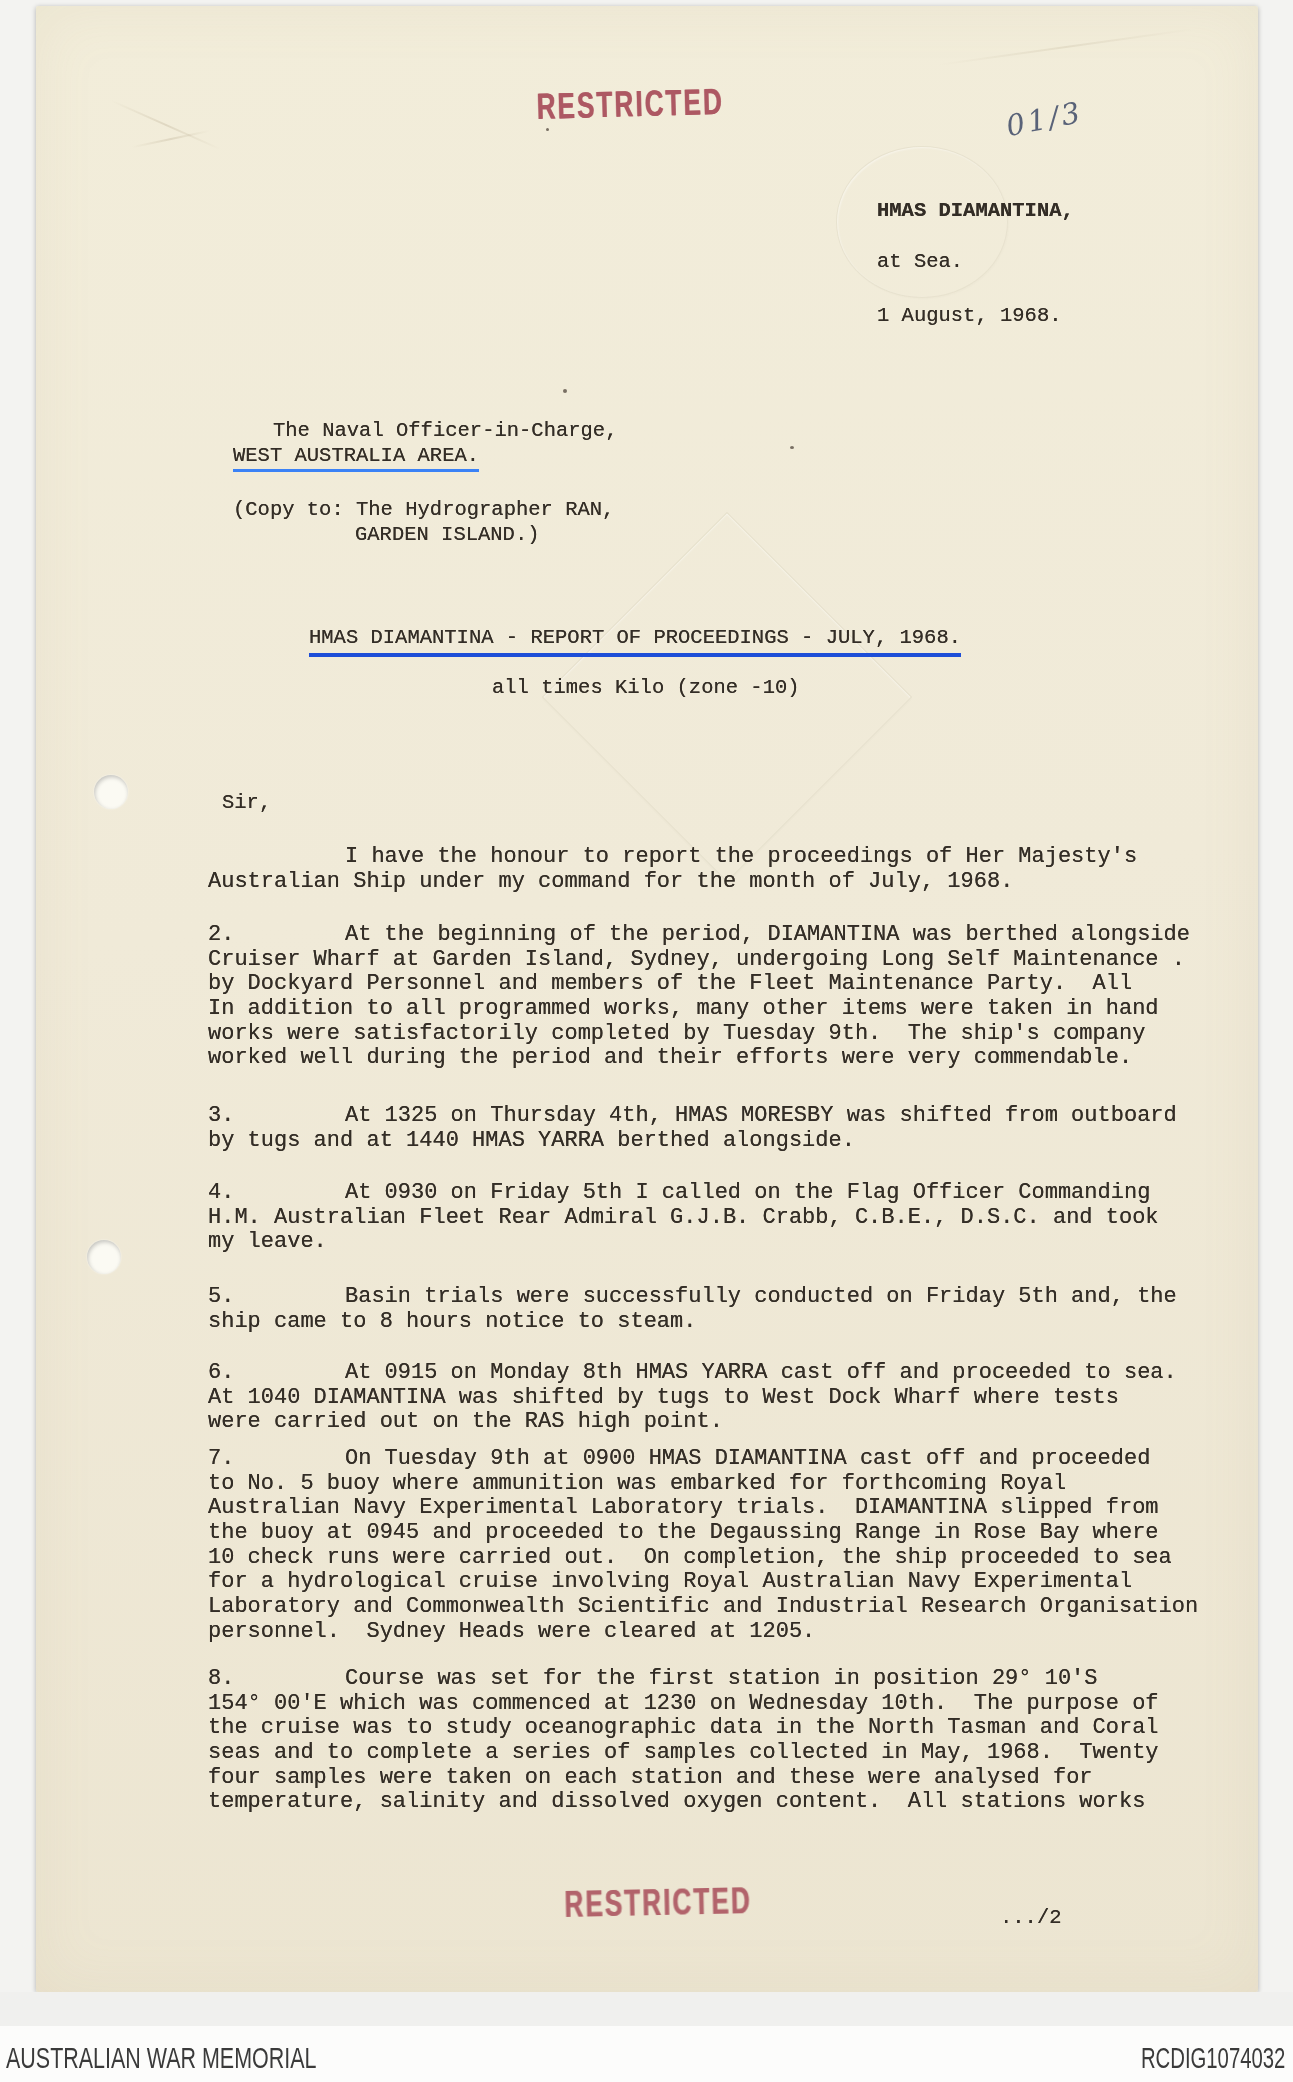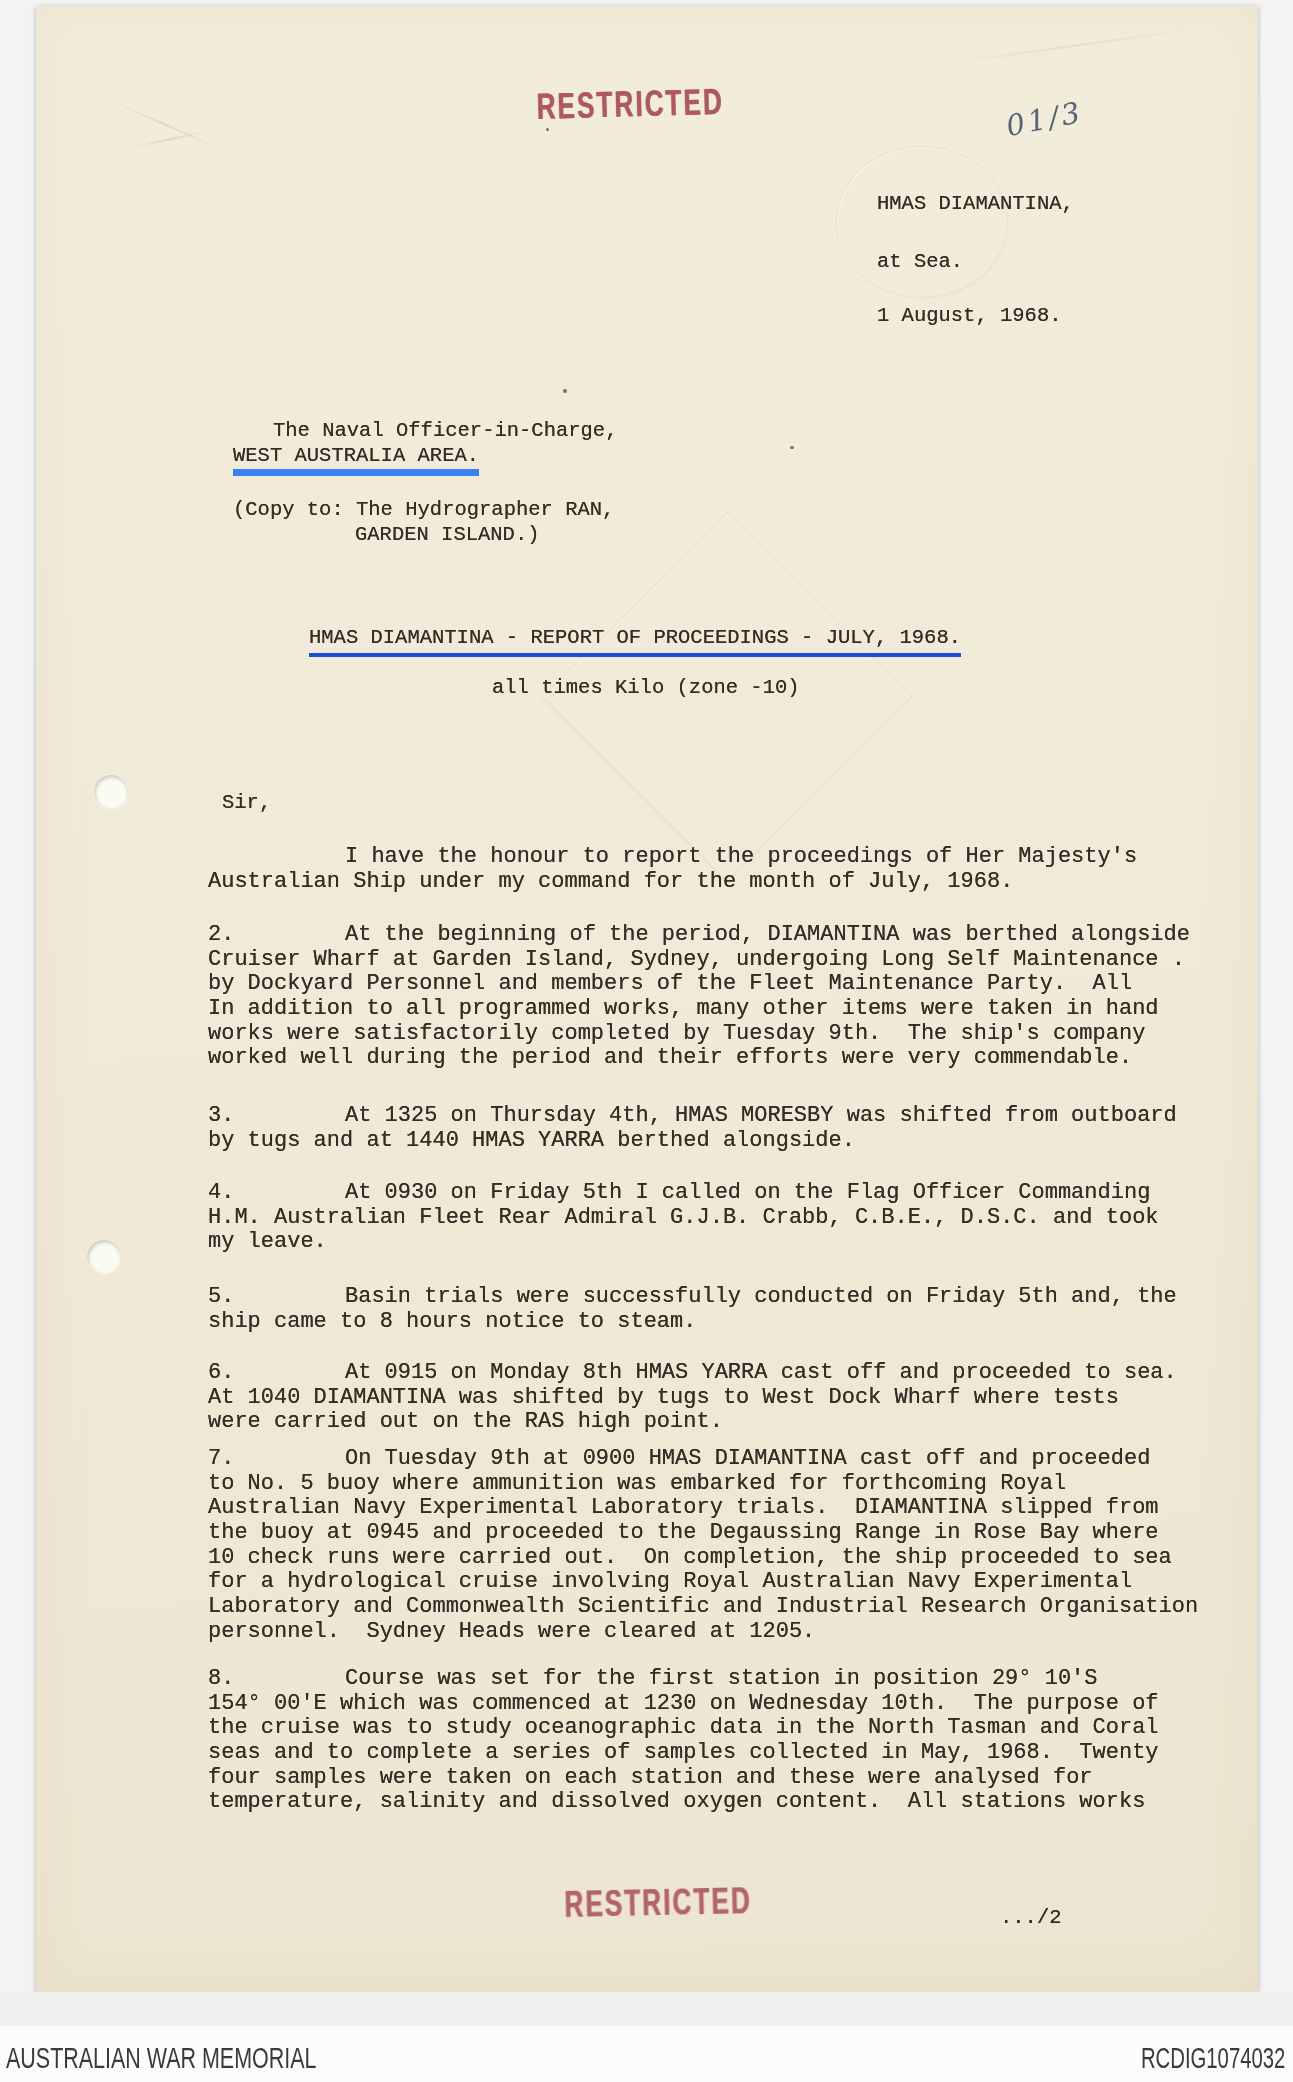--- a/index.html
+++ b/index.html
@@ -31,24 +31,24 @@
     box-shadow:inset 1px 2px 4px rgba(0,0,0,.22), 0 0 2px rgba(255,255,255,.6);
   }
   .hole.h1{left:94px;top:775px;}
   .hole.h2{left:87px;top:1240px;}
 
   
   .tw{
     position:absolute;color:#332d26;font-size:20.5px;line-height:24.7px;
     text-shadow:0 0 .6px rgba(46,40,33,.85);white-space:pre;
   }
-  .u{border-bottom:7px solid #3b82f6;padding-bottom:2px;}
+  .u{border-bottom:3px solid #3b82f6;padding-bottom:2px;}
   .title-line{border-bottom:4px solid #1d4ed8;padding-bottom:4px;}
 
-  .letterhead-ship{left:877px;top:192px;}
+  .letterhead-ship{left:877px;top:199px;font-weight:bold;}
   .letterhead-loc {left:877px;top:250px;}
   .letterhead-date{left:877px;top:304px;}
   .addr1{left:233px;top:419px;margin-left:40px;}
   .addr2{left:233px;top:444px;}
   .copy1{left:233px;top:498px;}
   .copy2{left:355px;top:523px;}
   .doc-title{left:309px;top:626px;}
   .doc-subtitle{left:492px;top:676px;}
   .salutation{left:222px;top:791px;}
   .continuation{left:1000px;top:1906px;}

